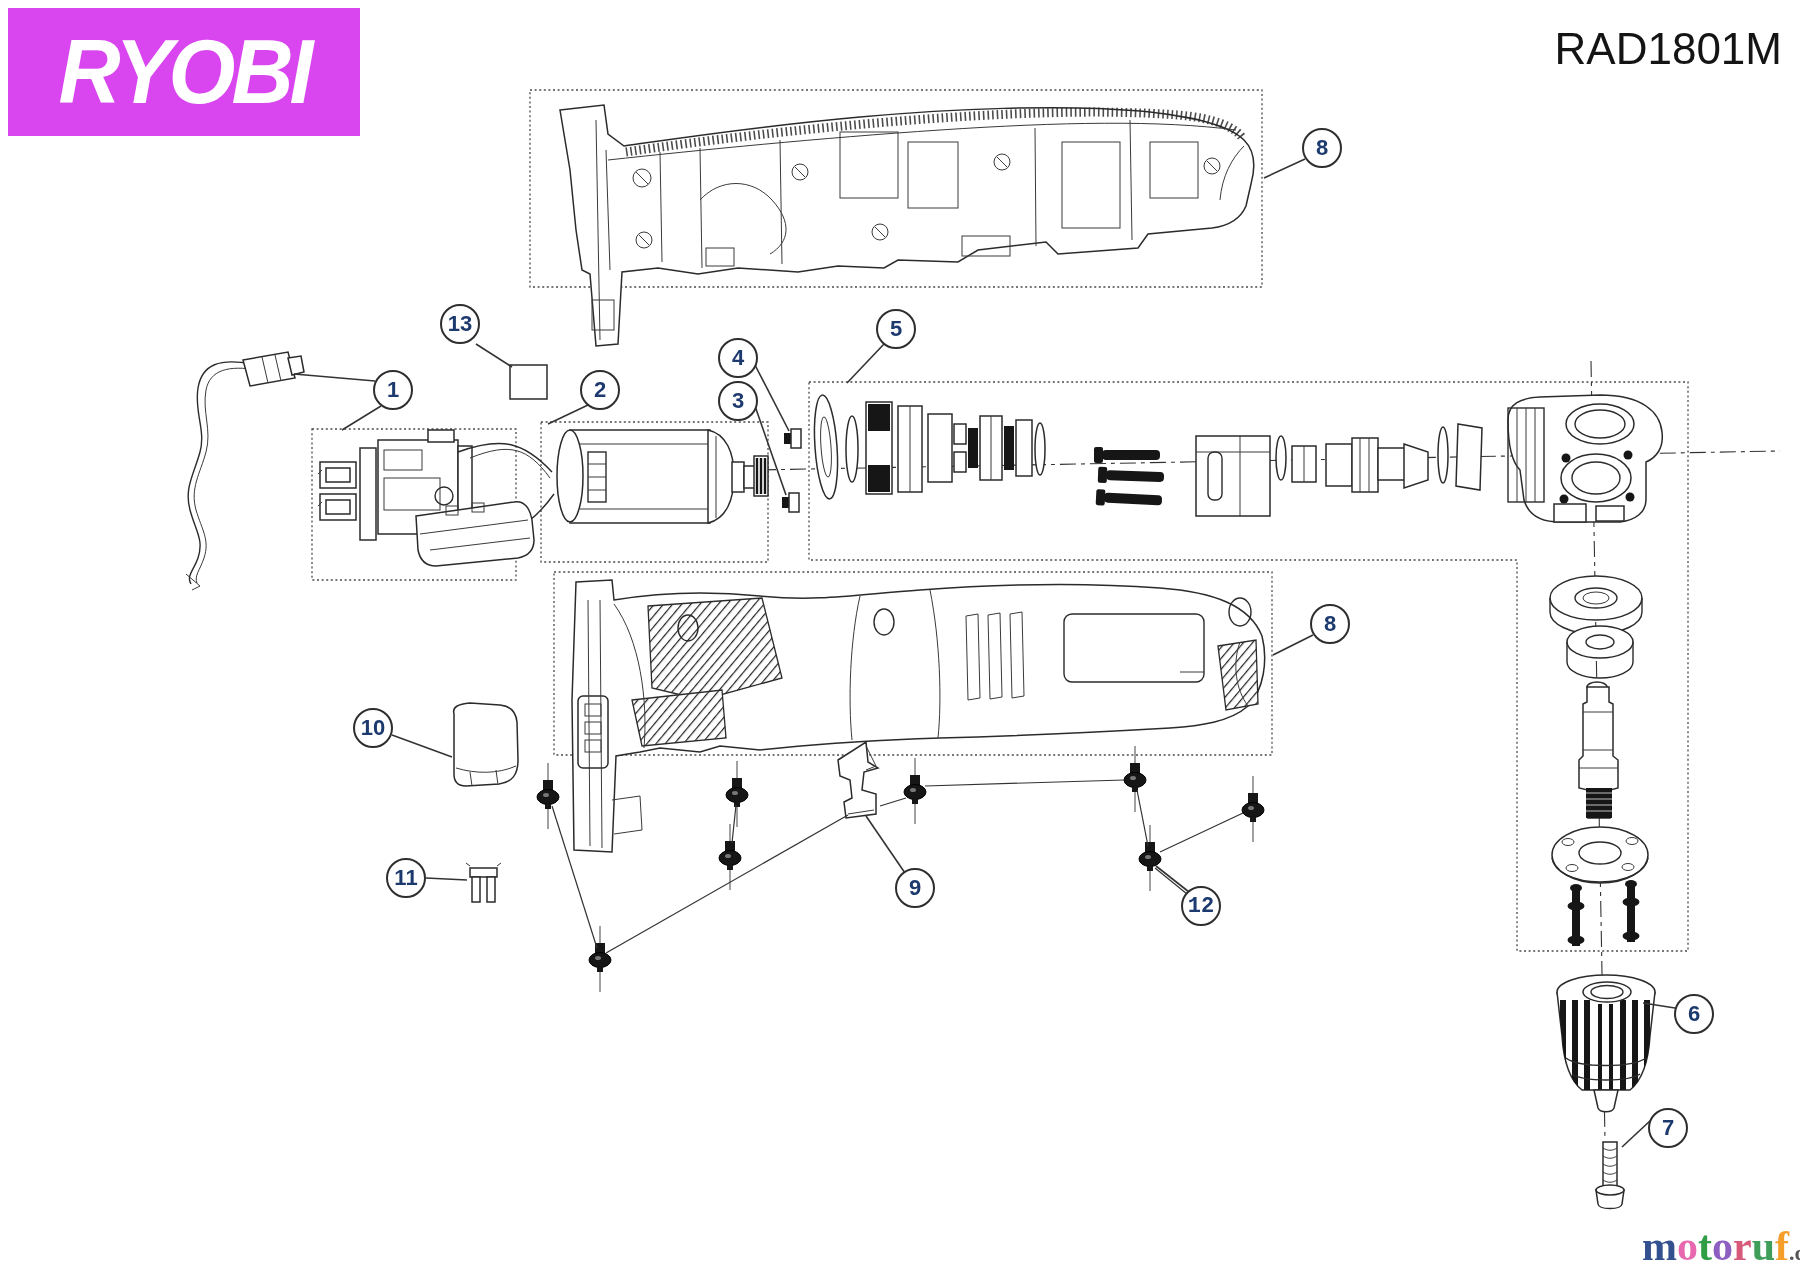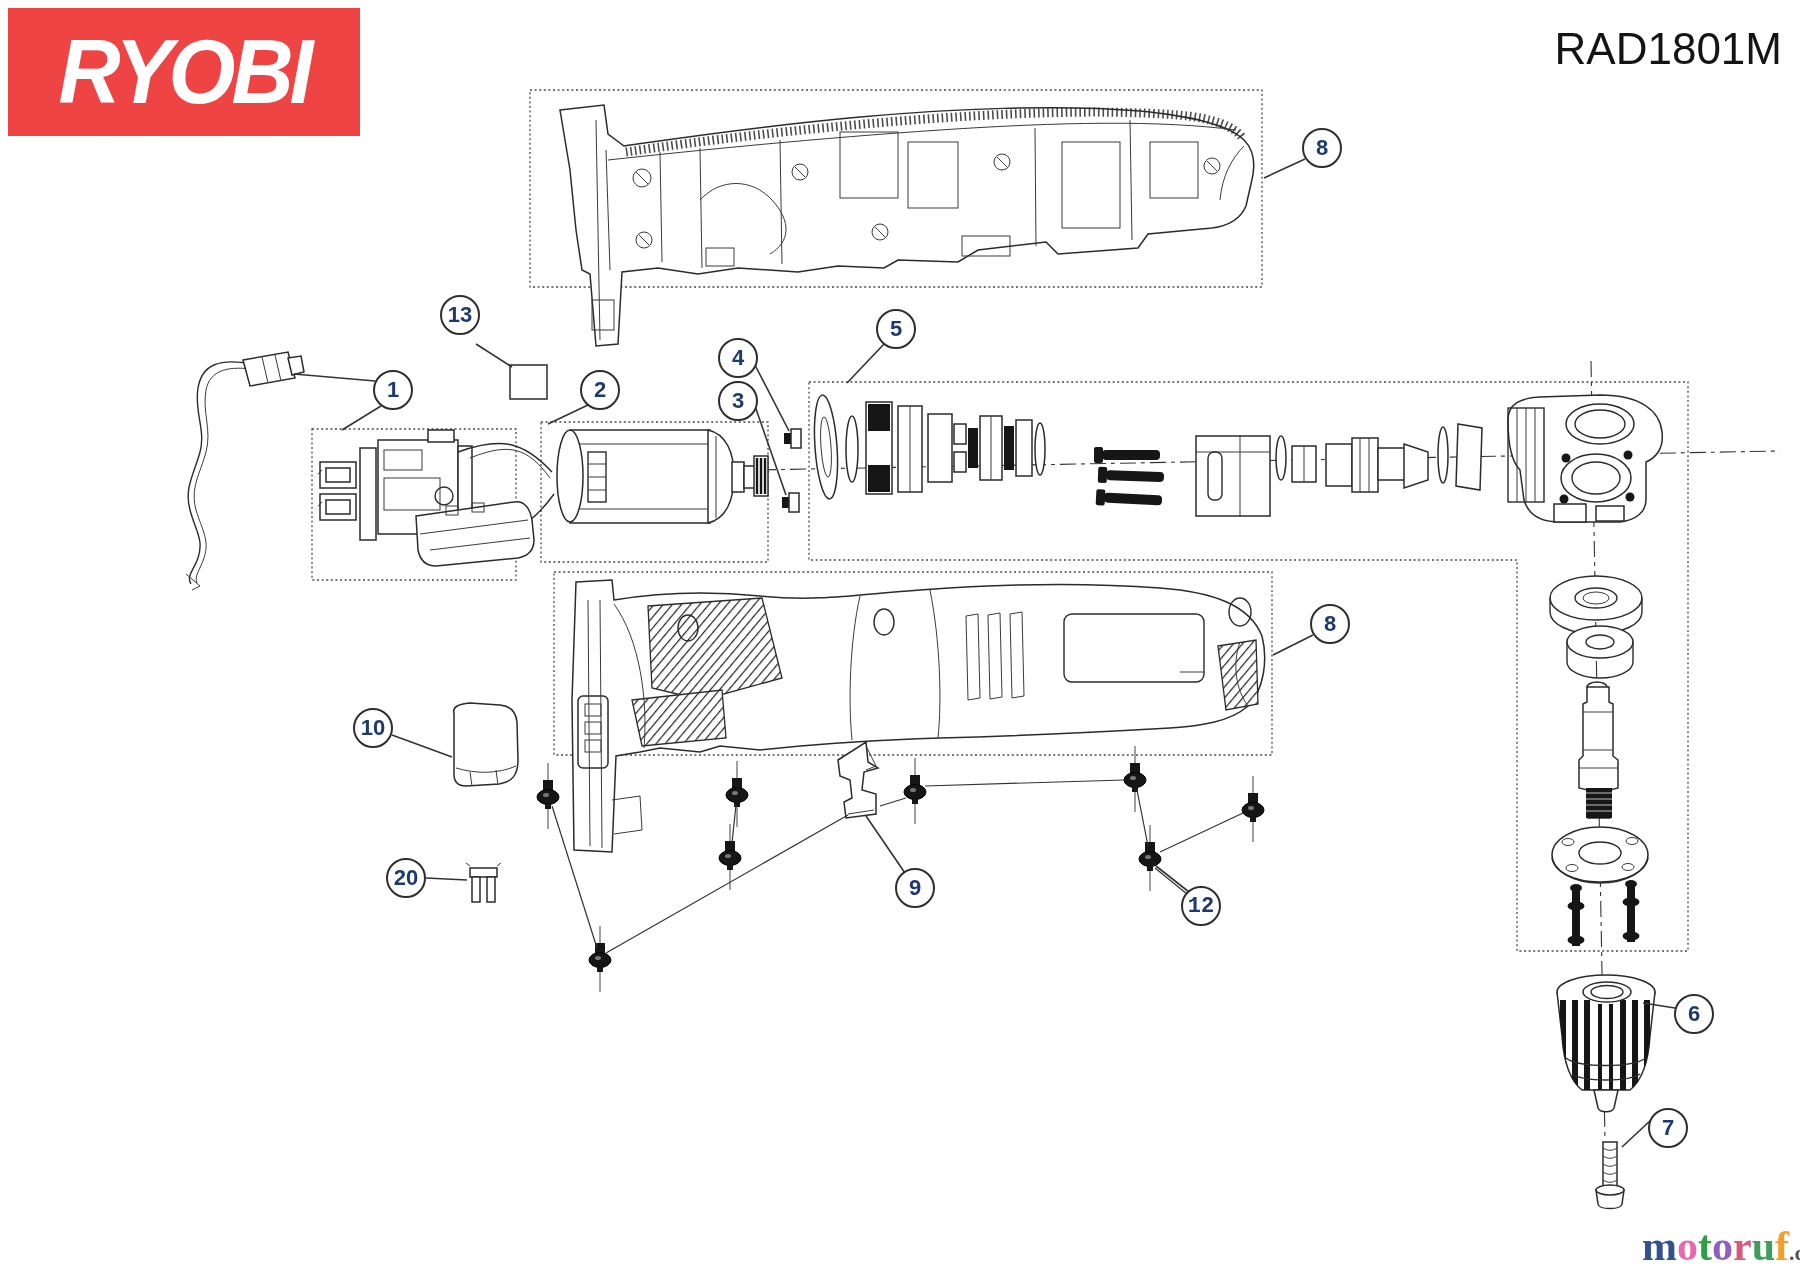--- a/index.html
+++ b/index.html
@@ -388,38 +388,38 @@
       <path d="M736,805 L732,843" stroke-width="1.2"></path>
       <path d="M848,815 L606,953" stroke-width="1.2"></path>
       <path d="M906,798 L880,806" stroke-width="1.2"></path>
       <path d="M925,786 L1124,780" stroke-width="1.2"></path>
       <path d="M1137,790 L1148,846" stroke-width="1.2"></path>
       <path d="M1160,852 L1243,813" stroke-width="1.2"></path>
       <path d="M1155,868 L1187,894" stroke-width="1.2"></path>
     </g>
   </svg>
 
-  <div class="logo" style="background: #ef4444;">
+  <div class="logo" style="background: #d946ef;">
     <span>RYOBI</span>
   </div>
 
   <div class="model-title">RAD1801M</div>
 
   <div class="callout" style="left: 373px; top: 370px; color: rgb(29, 58, 110);">1</div>
   <div class="callout" style="left: 580px; top: 370px; color: rgb(29, 58, 110);">2</div>
   <div class="callout" style="left: 718px; top: 381px; color: rgb(29, 58, 110);">3</div>
   <div class="callout" style="left: 718px; top: 338px; color: rgb(29, 58, 110);">4</div>
   <div class="callout" style="left: 876px; top: 309px; color: rgb(29, 58, 110);">5</div>
   <div class="callout" style="left: 1674px; top: 994px; color: rgb(29, 58, 110);">6</div>
   <div class="callout" style="left: 1648px; top: 1108px; color: rgb(29, 58, 110);">7</div>
   <div class="callout" style="left: 1302px; top: 128px; color: rgb(29, 58, 110);">8</div>
   <div class="callout" style="left: 1310px; top: 604px; color: rgb(29, 58, 110);">8</div>
   <div class="callout" style="left: 895px; top: 868px; color: rgb(29, 58, 110);">9</div>
   <div class="callout" style="left: 353px; top: 708px; color: rgb(29, 58, 110);">10</div>
-  <div class="callout" style="left: 386px; top: 858px; color: rgb(29, 58, 110);">20</div>
+  <div class="callout" style="left: 386px; top: 858px; color: rgb(29, 58, 110);">11</div>
   <div class="callout" style="left: 1181px; top: 886px; color: rgb(29, 58, 110); font-family: Liberation Mono, monospace;">12</div>
-  <div class="callout" style="left: 440px; top: 295px; color: rgb(29, 58, 110);">13</div>
+  <div class="callout" style="left: 440px; top: 304px; color: rgb(29, 58, 110);">13</div>
 
   <div class="watermark">
     <span style="color: rgb(51, 81, 143);">m</span><span style="color: rgb(232, 104, 176);">o</span><span style="color: rgb(47, 158, 68);">t</span><span style="color: rgb(141, 95, 192);">o</span><span style="color: rgb(216, 90, 122);">r</span><span style="color: rgb(63, 158, 90);">u</span><span style="color: rgb(245, 159, 42);">f</span><span class="suffix" style="color: rgb(85, 85, 85);">.de</span>
   </div>
 
 </div>
 
 </body></html>

